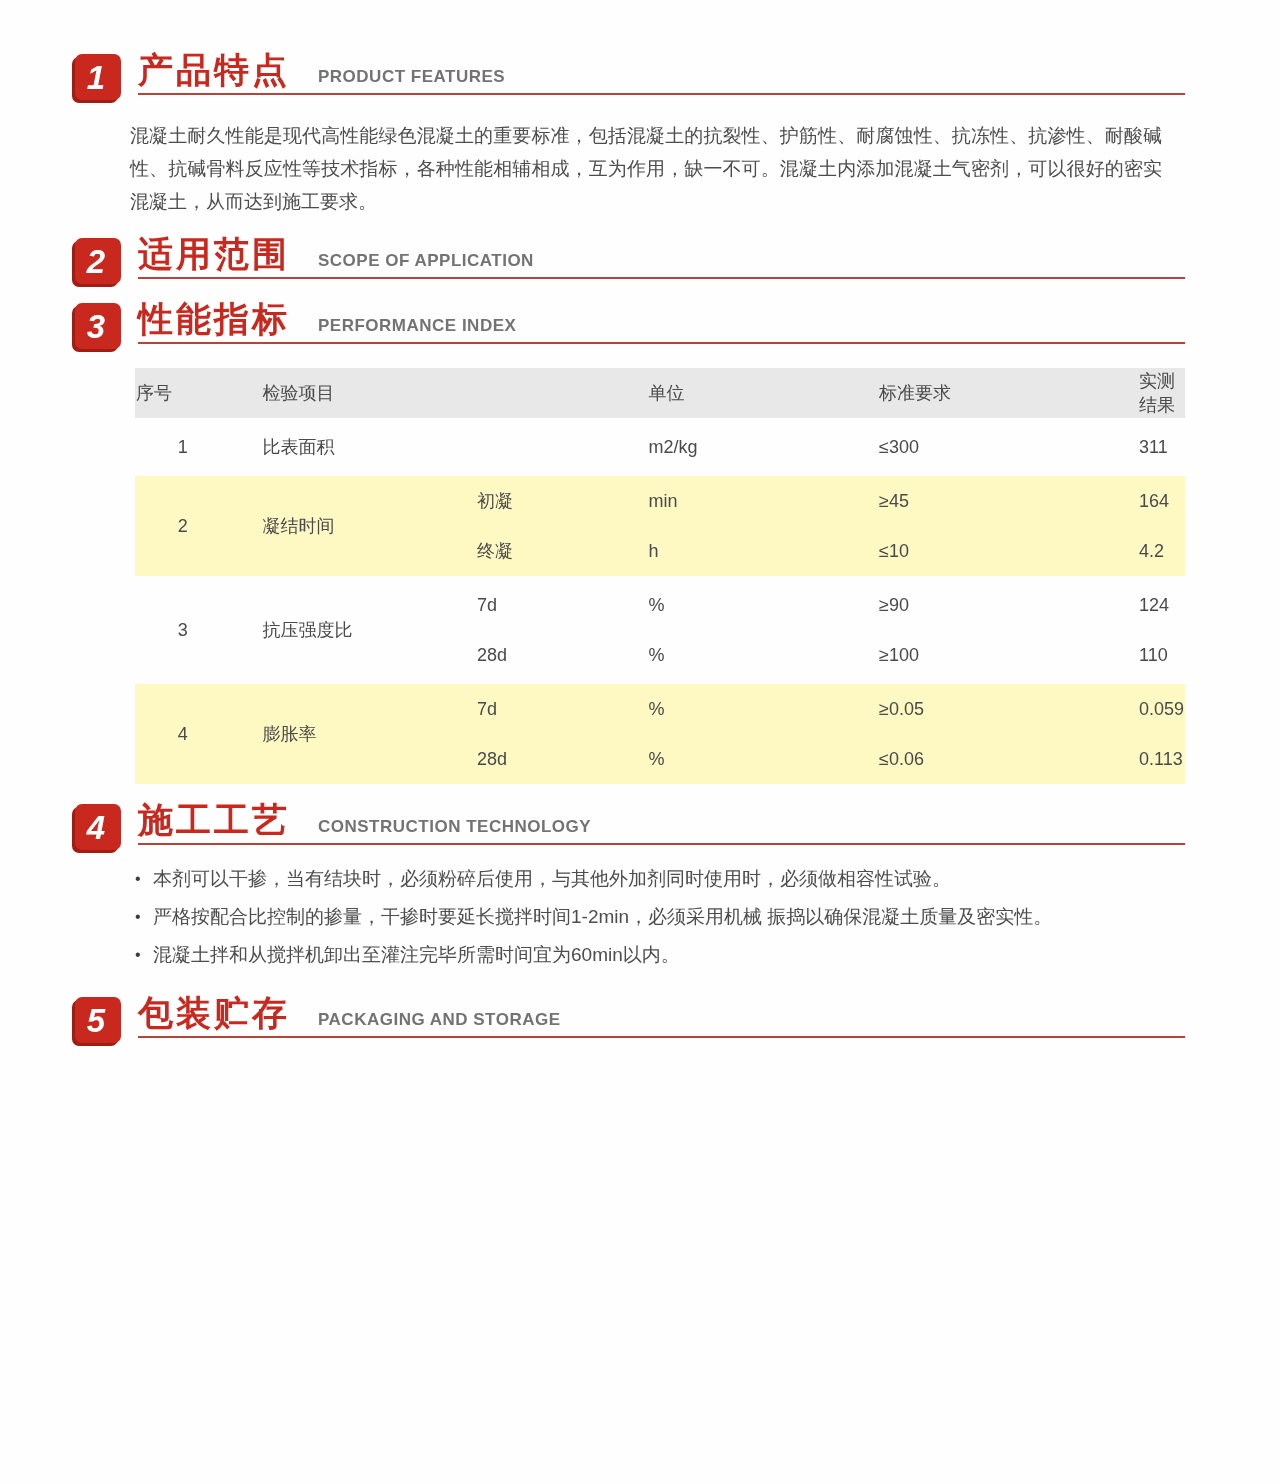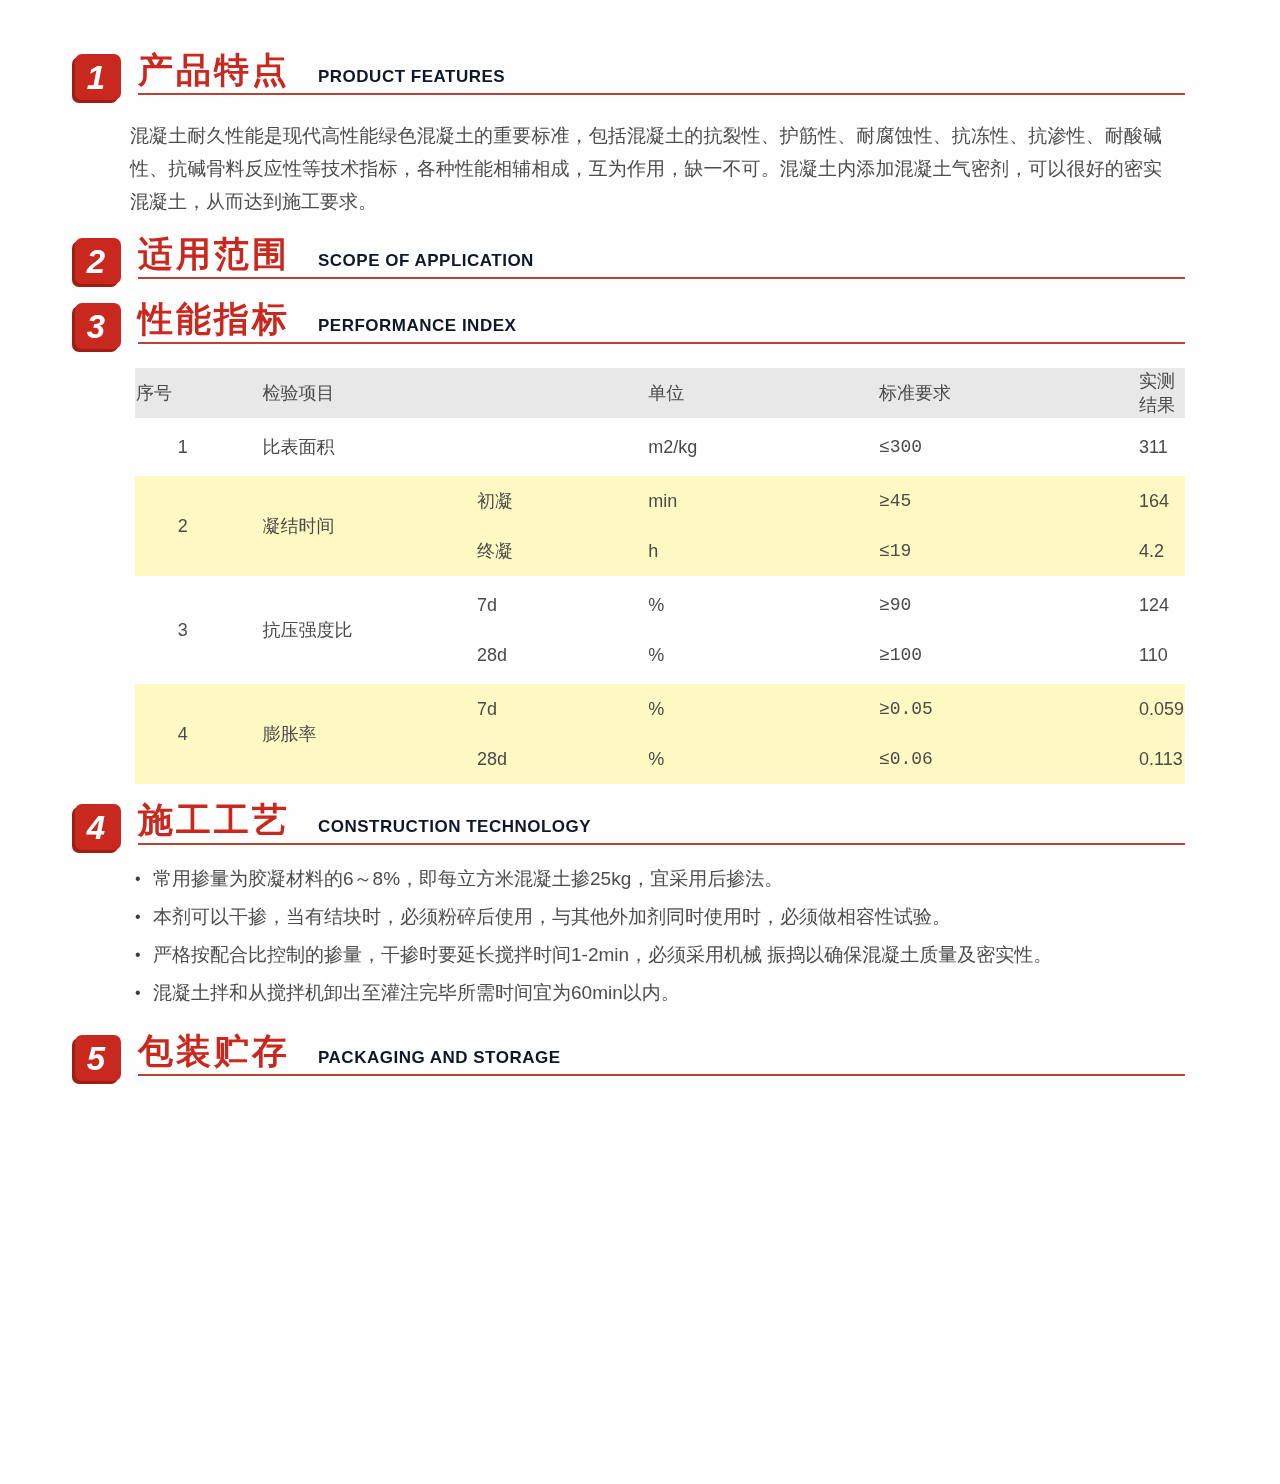--- a/index.html
+++ b/index.html
@@ -23,21 +23,21 @@
     transform:translateX(-2px);
   }
   .head-main{
     flex:1;display:flex;align-items:baseline;gap:28px;
     border-bottom:2px solid #b5443b;padding-bottom:6px;
   }
   .title-zh{
     color:#c9281f;font-weight:bold;font-size:35px;line-height:1;letter-spacing:3px;
   }
   .title-en{
-    color:#0f172a;font-weight:bold;font-size:17px;line-height:1;letter-spacing:.5px;
+    color:#737373;font-weight:bold;font-size:17px;line-height:1;letter-spacing:.5px;
   }
   
   .para{
     margin:24px 0 0 55px;width:1032px;line-height:33px;text-align:justify;
   }
   .s2{margin-top:18px;}
   .s3{margin-top:22px;}
   .s4{margin-top:18px;}
   .s5{margin-top:24px;}
   
@@ -48,21 +48,21 @@
   table.perf th{
     background:#e8e8e8;font-weight:normal;height:38px;text-align:left;
   }
   table.perf td{height:48px;vertical-align:middle;}
   table.perf tr.row-start td,table.perf tr.row-start th{border-top:4px solid #fefefe;}
   table.perf tr.shade td{background:#fef9c3;}
   .c-no{width:95px;text-align:center;}
   .c-item{width:185px;padding-left:32px;}
   .c-sub{width:155px;padding-left:32px;}
   .c-unit{width:215px;padding-left:18px;}
-  .c-req{width:245px;padding-left:18px;font-family:Liberation Mono, monospace;}
+  .c-req{width:245px;padding-left:18px;}
   .c-res{padding-left:18px;}
   th.c-no{text-align:center;}
   
   ul.bullets{
     list-style:none;margin:18px 0 0 58px;padding:0;width:1030px;
     line-height:32px;
   }
   ul.bullets li{
     position:relative;padding-left:20px;margin:0 0 6px 0;text-align:justify;
   }
@@ -133,21 +133,21 @@
             <td class="c-no" rowspan="2">2</td>
             <td class="c-item" rowspan="2">凝结时间</td>
             <td class="c-sub">初凝</td>
             <td class="c-unit">min</td>
             <td class="c-req">≥45</td>
             <td class="c-res">164</td>
           </tr>
           <tr class="shade">
             <td class="c-sub">终凝</td>
             <td class="c-unit">h</td>
-            <td class="c-req">≤19</td>
+            <td class="c-req">≤10</td>
             <td class="c-res">4.2</td>
           </tr>
           <tr class=" row-start">
             <td class="c-no" rowspan="2">3</td>
             <td class="c-item" rowspan="2">抗压强度比</td>
             <td class="c-sub">7d</td>
             <td class="c-unit">%</td>
             <td class="c-req">≥90</td>
             <td class="c-res">124</td>
           </tr>
@@ -179,21 +179,20 @@
     <div class="sec-head">
       <div class="badge">
         <span>4</span>
       </div>
       <div class="head-main">
         <span class="title-zh">施工工艺</span>
         <span class="title-en">CONSTRUCTION TECHNOLOGY</span>
       </div>
     </div>
     <ul class="bullets">
-        <li>常用掺量为胶凝材料的6～8%，即每立方米混凝土掺25kg，宜采用后掺法。</li>
         <li>本剂可以干掺，当有结块时，必须粉碎后使用，与其他外加剂同时使用时，必须做相容性试验。</li>
         <li>严格按配合比控制的掺量，干掺时要延长搅拌时间1-2min，必须采用机械 振捣以确保混凝土质量及密实性。</li>
         <li>混凝土拌和从搅拌机卸出至灌注完毕所需时间宜为60min以内。</li>
       </ul>
   </section>
 
   <section class="s5">
     <div class="sec-head">
       <div class="badge">
         <span>5</span>

